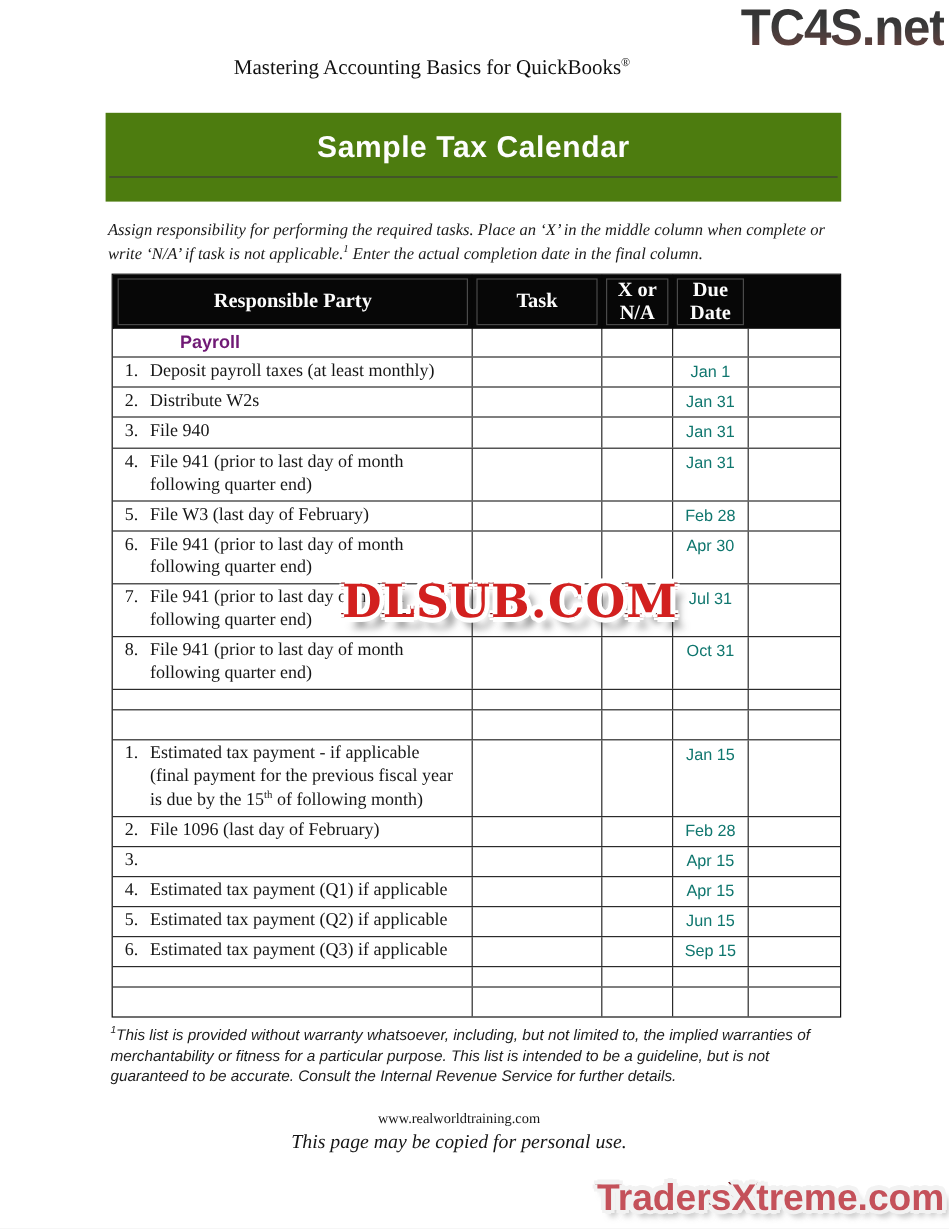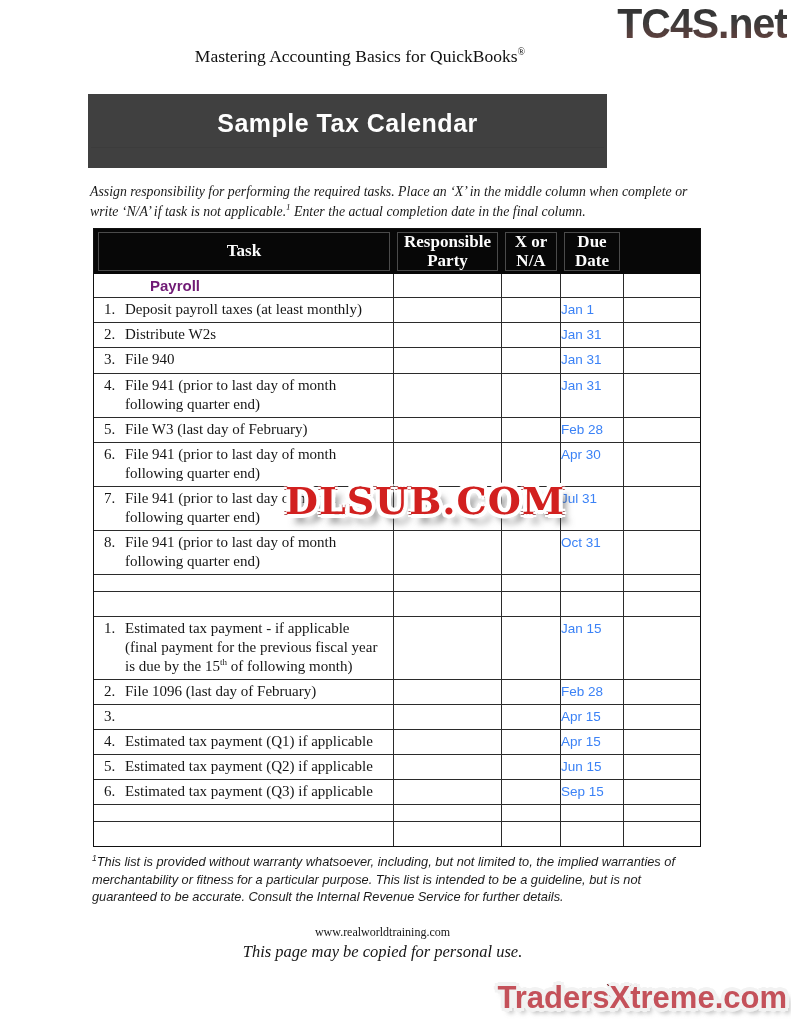--- a/index.html
+++ b/index.html
@@ -19,22 +19,22 @@
     -webkit-background-clip:text; background-clip:text; color:transparent;
     transform:scaleY(1.05);
   }
   .course-title{
     position:absolute; top:46px; left:0; width:720px; text-align:center;
     font-size:17.5px; color:#111;
   }
   .course-title sup{ font-size:10px; }
 
   .banner{
-    position:absolute; left:88px; top:94px; width:519px; height:74px;
-    background:#404040;
+    position:absolute; left:88px; top:94px; width:613px; height:74px;
+    background:#4d7c0f;
   }
   .banner-title{
     margin-top:15px; text-align:center; color:#fefefe;
     font-family:"Liberation Sans", sans-serif; font-weight:bold;
     font-size:25px; letter-spacing:0.5px;
   }
   .banner-rule{
     position:absolute; left:3px; right:3px; top:53px; height:1px;
     background:#3c3c3c;
   }
@@ -76,21 +76,21 @@
     margin-left:48px;
   }
 
   .task-row{ min-height:24px; }
   .task-cell{ display:flex; padding:2px 4px 3px 0; font-size:15px; line-height:1.27; }
   .task-num{ width:31px; padding-left:10px; flex:none; }
   .task-text{ flex:1; }
   .task-text sup{ font-size:9px; }
   .due-cell{
     font-family:"Liberation Sans", sans-serif; font-size:13.5px;
-    text-align:left; padding-top:4px; color:#3b82f6;
+    text-align:center; padding-top:4px; color:#0f766e;
   }
   .empty-a{ min-height:17px; }
   .empty-b{ min-height:25px; }
 
   
   .footnote{
     position:absolute; left:92px; top:853px; width:606px;
     font-family:"Liberation Sans", sans-serif; font-style:italic;
     font-size:12.8px; line-height:1.35; color:#1c1c1c;
   }
@@ -139,24 +139,24 @@
   <div class="banner">
     <div class="banner-title">Sample Tax Calendar</div>
     <div class="banner-rule"></div>
   </div>
 
   <div class="instructions"><span>Assign responsibility for performing the required tasks. Place an ‘X’ in the middle column when complete or write ‘N/A’ if task is not applicable.</span><sup>1</sup><span> Enter the actual completion date in the final column.</span></div>
 
   <div class="tax-table">
     <div class="t-row t-head">
       <div class="t-cell">
+        <div class="th-inner">Responsible Party</div>
+      </div>
+      <div class="t-cell">
         <div class="th-inner">Task</div>
-      </div>
-      <div class="t-cell">
-        <div class="th-inner">Responsible Party</div>
       </div>
       <div class="t-cell">
         <div class="th-inner">X or N/A</div>
       </div>
       <div class="t-cell">
         <div class="th-inner">Due Date</div>
       </div>
     </div>
     <div id="table-body">
         <div class="t-row section-row">

